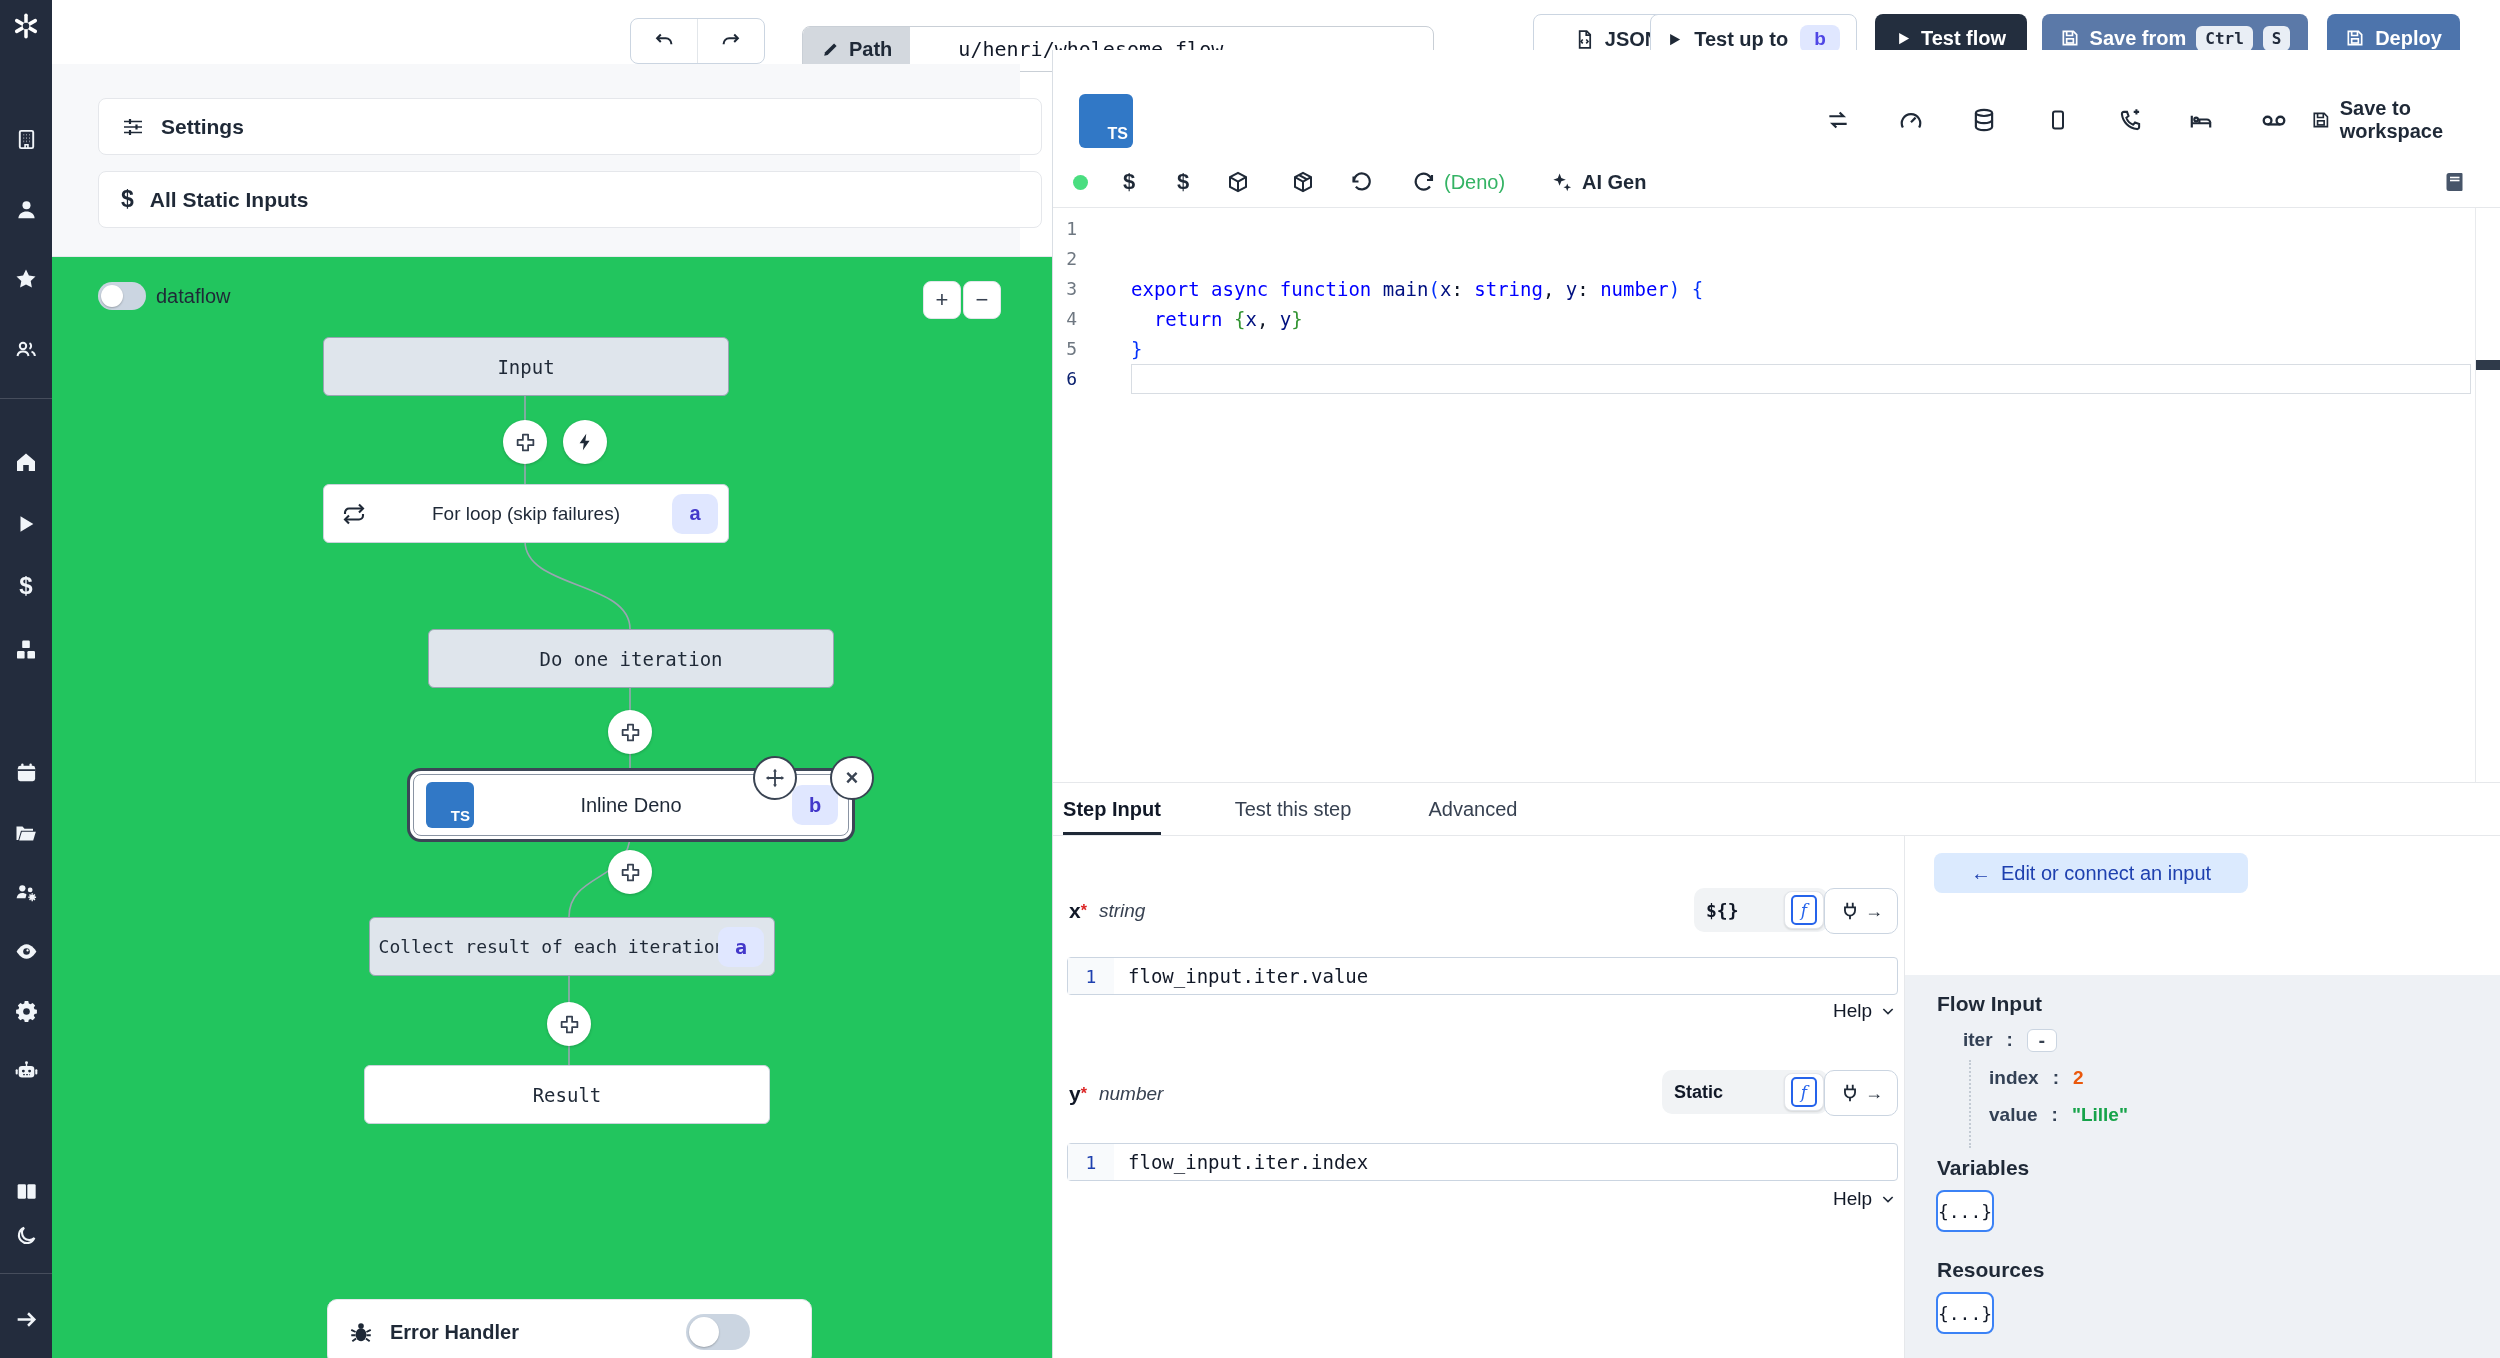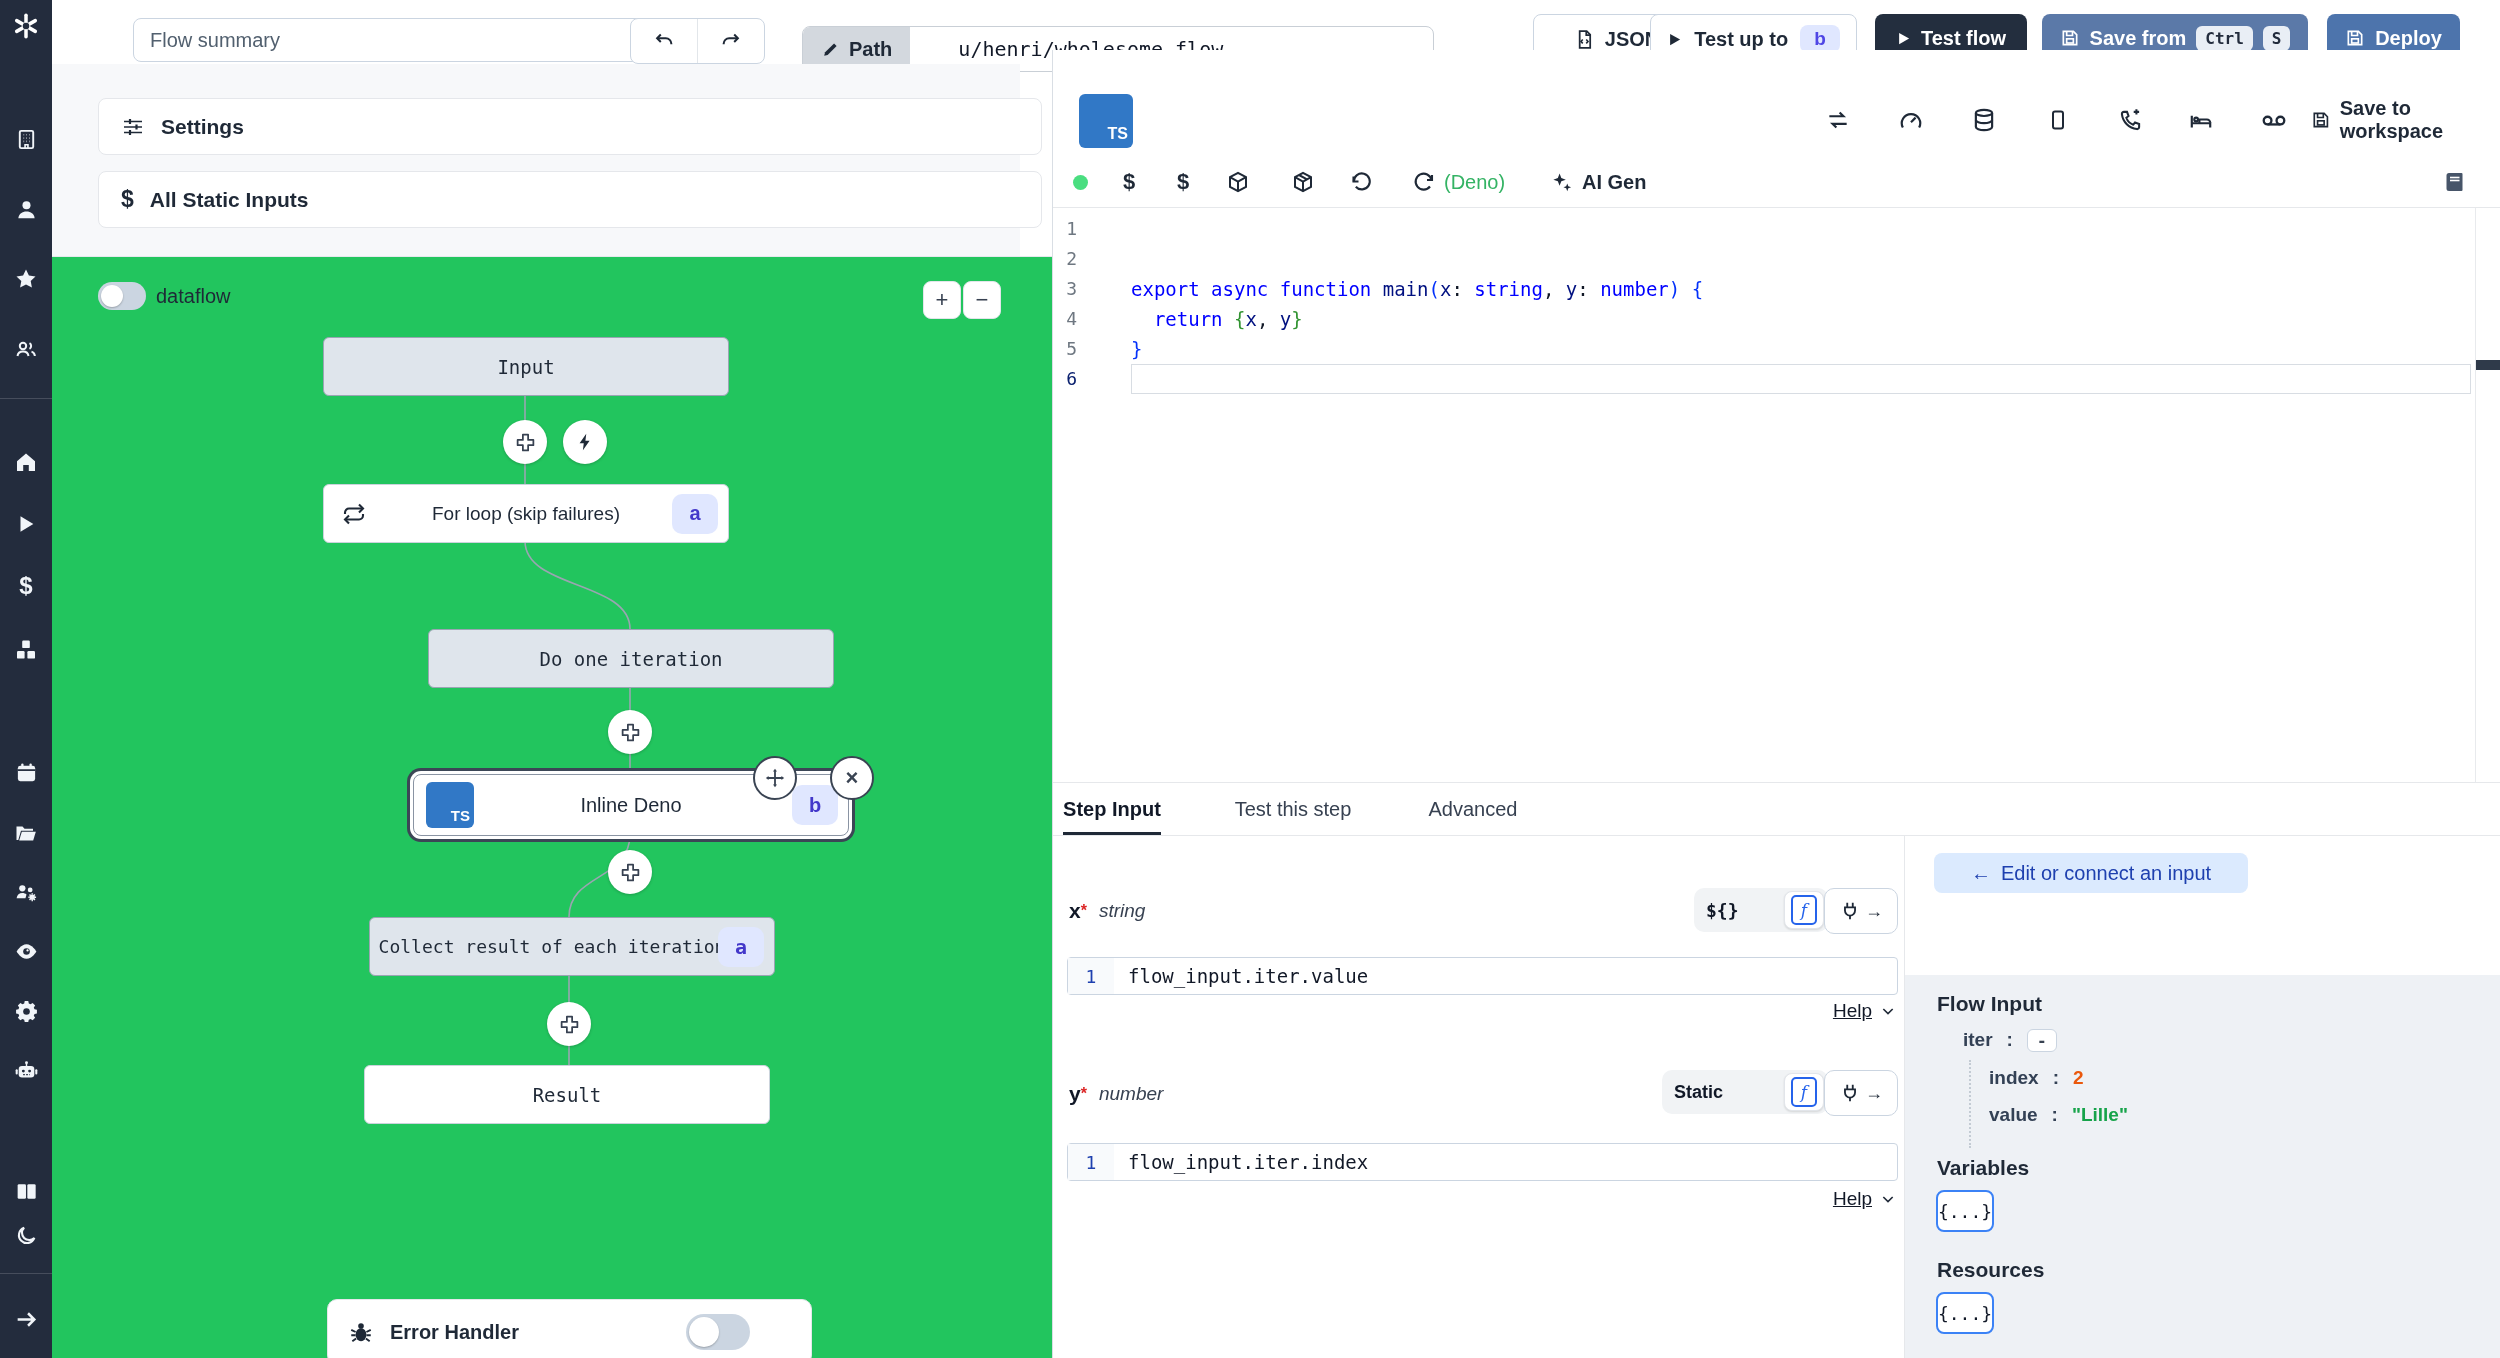--- a/index.html
+++ b/index.html
@@ -61,21 +61,21 @@
   .seg{position:absolute;background:#f1f3f5;border-radius:10px;display:flex;align-items:center;justify-content:space-between;padding:0 4px 0 12px;cursor:pointer;}
   .segtxt{font-size:18px;font-weight:600;color:#111827;font-family:"DejaVu Sans Mono",monospace;}
   .segtxt.sans{font-family:"Liberation Sans",sans-serif;}
   .fbox{width:38px;height:36px;background:#fff;border-radius:8px;border:1px solid #e2e5ea;box-shadow:0 1px 2px rgba(0,0,0,.12);display:flex;align-items:center;justify-content:center;}
   .fglyph{display:flex;align-items:center;justify-content:center;width:22px;height:26px;border:2px solid #2563eb;border-radius:5px;color:#2563eb;font-family:"DejaVu Serif",serif;font-style:italic;font-size:17px;}
   .plugbtn{position:absolute;background:#fff;border:1px solid #cbd5e1;border-radius:10px;display:flex;align-items:center;justify-content:center;gap:4px;color:#1f2937;cursor:pointer;}
   .minied{position:absolute;border:1px solid #cbd5e1;border-radius:4px;background:#fff;display:flex;align-items:center;font-family:"DejaVu Sans Mono",monospace;}
   .minied .mn{width:46px;flex:none;text-align:center;color:#1e40af;font-size:18px;background:#f8fafc;align-self:stretch;display:flex;align-items:center;justify-content:center;}
   .minied .mv{padding-left:14px;font-size:19px;color:#111827;}
   .helpline{position:absolute;display:flex;align-items:center;justify-content:flex-end;gap:8px;font-size:19px;color:#111827;cursor:pointer;}
-  .helpline .hl{text-decoration:underline;}
+  .helpline .hl{}
   
   .editbtn{position:absolute;background:#dbeafe;border-radius:8px;display:flex;align-items:center;justify-content:center;gap:10px;color:#1e40af;font-size:20px;cursor:pointer;}
   .searchbox{position:absolute;border:1px solid #c8cfd8;border-radius:10px;background:#fff;font-size:20px;color:#111827;padding:0 16px;outline:none;}
   .searchbox::placeholder{color:#9ca3af;}
   .sechead{position:absolute;font-size:21px;font-weight:700;color:#1f2937;display:flex;align-items:center;}
   .treerow{position:absolute;display:flex;align-items:center;gap:14px;font-size:19px;color:#334155;font-weight:600;}
   .collapsebox{border:1px solid #cbd5e1;border-radius:6px;background:#fff;padding:1px 9px;font-family:"DejaVu Sans Mono",monospace;font-size:16px;color:#374151;cursor:pointer;}
   .objbtn{position:absolute;background:#fff;border:2px solid #3b82f6;border-radius:8px;display:flex;align-items:center;justify-content:center;font-family:"DejaVu Sans Mono",monospace;font-size:18px;color:#111827;cursor:pointer;}
   input::placeholder{color:#52606f;}
   .rcol .gray-input::placeholder{color:#9ca3af;}
@@ -200,21 +200,20 @@
     </div>
     <div class="rail-div" style="top:1273px;"></div>
     <div class="rail-ic" style="top:1297px;">
       <svg width="25" height="25" viewBox="0 0 24 24" fill="none" stroke="currentColor" stroke-width="2.4">
           <path d="M3.5 12h16M13.5 6l6 6-6 6"></path>
         </svg>
     </div>
   </div>
 
   <div class="abs topbar">
-    <input class="abs tb-input" style="left: 81px; top: 18px; width: 588px; height: 42px;" placeholder="Flow summary">
     <div class="abs flex" style="left:578px;top:18px;height:44px;border:1px solid #cbd5e1;border-radius:8px;overflow:hidden;background:#fff;">
       <div class="flex" style="width:66px;height:44px;justify-content:center;border-right:1px solid #e2e6ea;cursor:pointer;">
         <svg width="22" height="22" viewBox="0 0 24 24" fill="none" stroke="#1f2937" stroke-width="2.2">
             <path d="M8.5 5 4.5 9l4 4"></path>
             <path d="M4.5 9h9.5a6 6 0 0 1 6 6v.5"></path>
           </svg>
       </div>
       <div class="flex" style="width:66px;height:44px;justify-content:center;cursor:pointer;">
         <svg width="22" height="22" viewBox="0 0 24 24" fill="none" stroke="#1f2937" stroke-width="2.2">
             <path d="M15.5 5 19.5 9l-4 4"></path>

